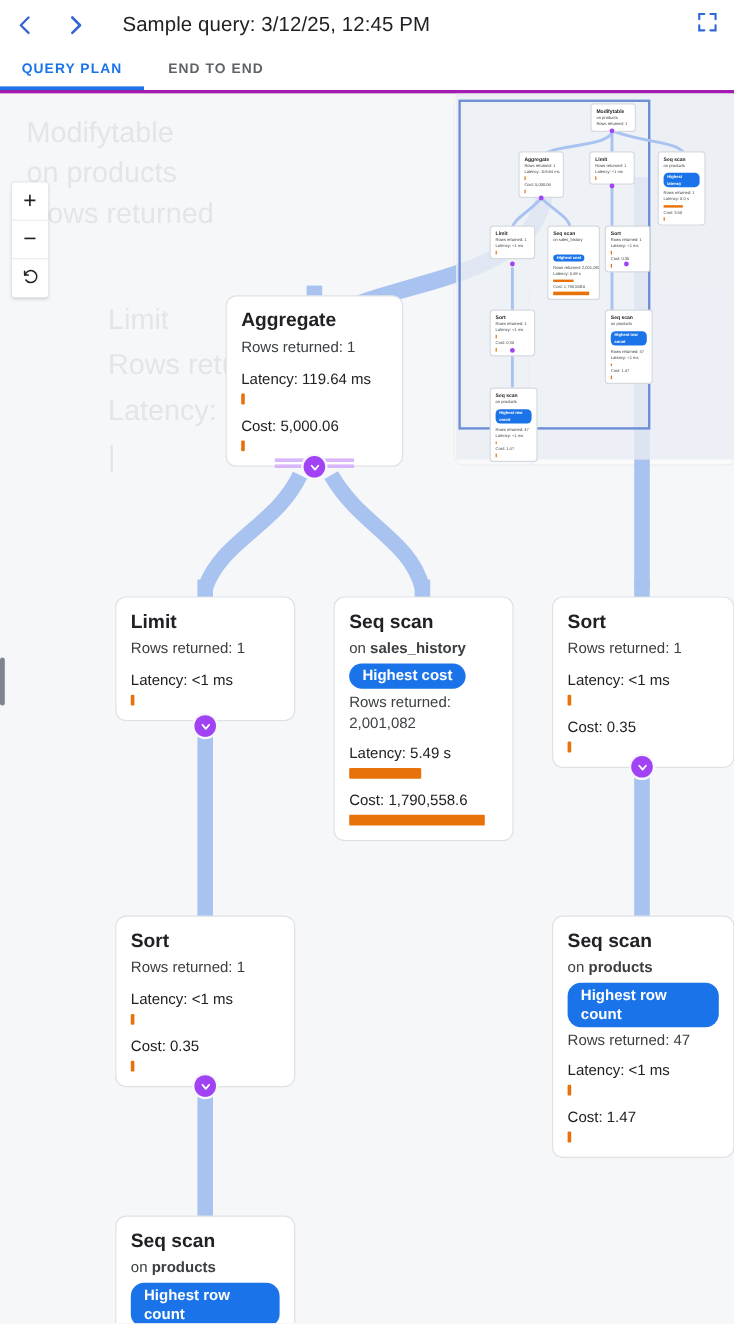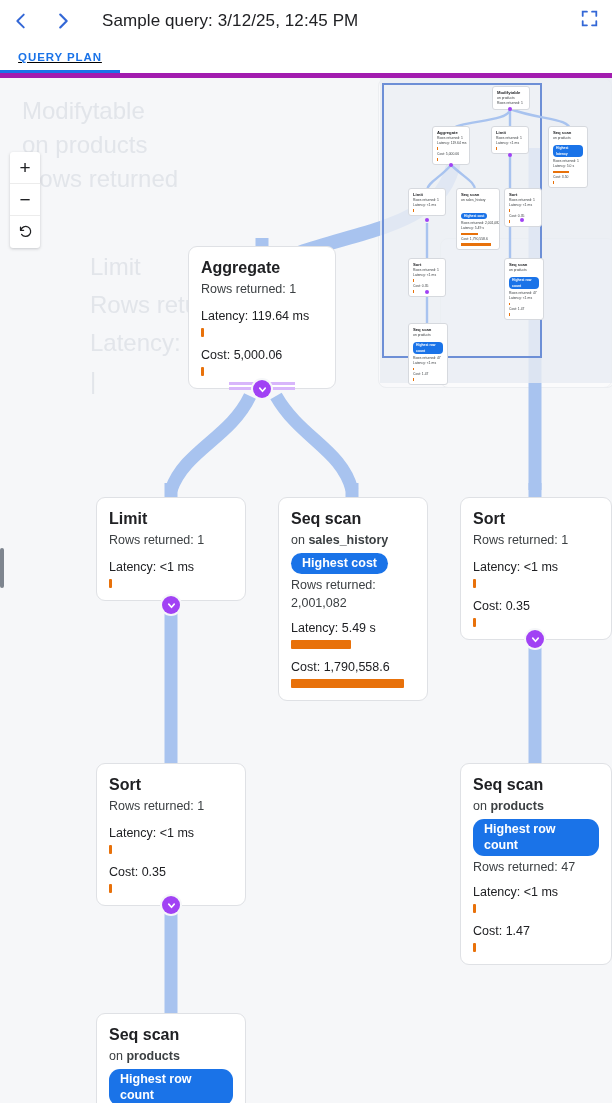--- a/index.html
+++ b/index.html
@@ -26,21 +26,21 @@
     padding-left: 18px; white-space: nowrap; overflow: hidden;
   }
   .fullscreen-btn {
     width: 46px; height: 41px; display: flex; align-items: center; justify-content: center;
     cursor: pointer;
   }
 
   
   .tabbar {
     position: absolute; top: 41px; left: 0; width: 612px; height: 37px;
-    background: #ffffff; border-bottom: 5px solid #a21caf; display: flex; align-items: stretch; text-decoration: underline;
+    background: #ffffff; border-bottom: 3px solid #a21caf; display: flex; align-items: stretch;
   }
   .tab {
     display: flex; align-items: center; justify-content: center;
     font-size: 11.5px; font-weight: bold; letter-spacing: .9px;
     color: #5f6368; cursor: pointer; position: relative; padding: 0 16px;
   }
   .tab.active { color: #1a73e8; }
   .tab.active::after {
     content: ""; position: absolute; left: 0; right: 0; bottom: 0; height: 3px; background: #1a73e8;
   }
@@ -182,20 +182,23 @@
           <polyline points="18,13 18,18 13,18"></polyline>
             <polyline points="7,18 2,18 2,13"></polyline>
         </svg>
       </span>
     </div>
   </div>
 
   <div class="tabbar">
     <div class="tab active" style="width:120px">
       <span>QUERY PLAN</span>
+    </div>
+    <div class="tab" style="width:120px">
+      <span>END TO END</span>
     </div>
   </div>
 
   <div class="canvas">
 
     <div class="wm-card" style="left:378px; top:0px; width:234px; height:310px;"></div>
     <div class="watermark wm-root">
       <div>Modifytable</div>
       <div>on products</div>
       <div>Rows returned</div>

